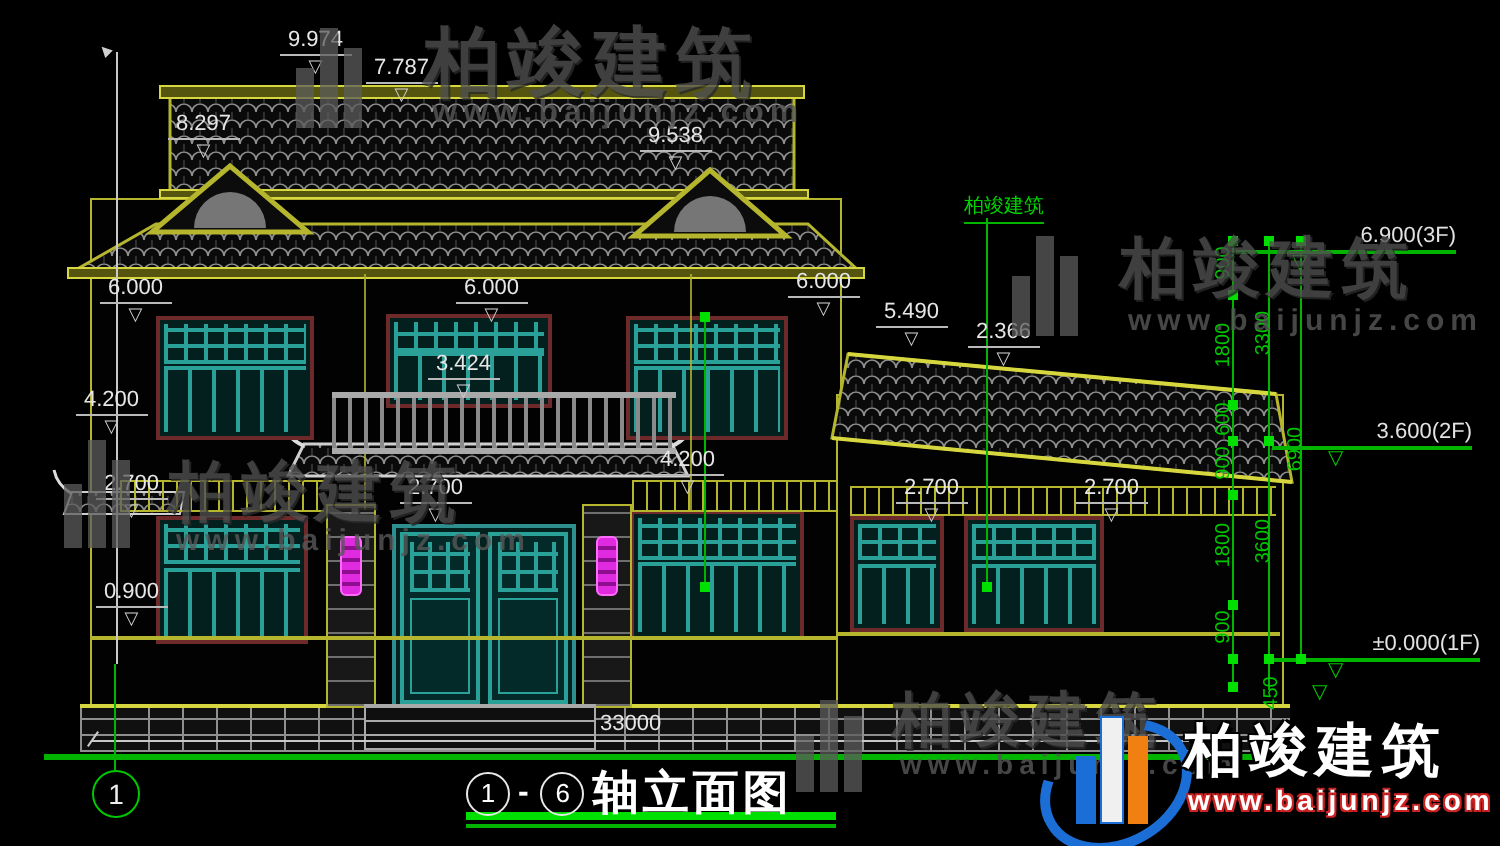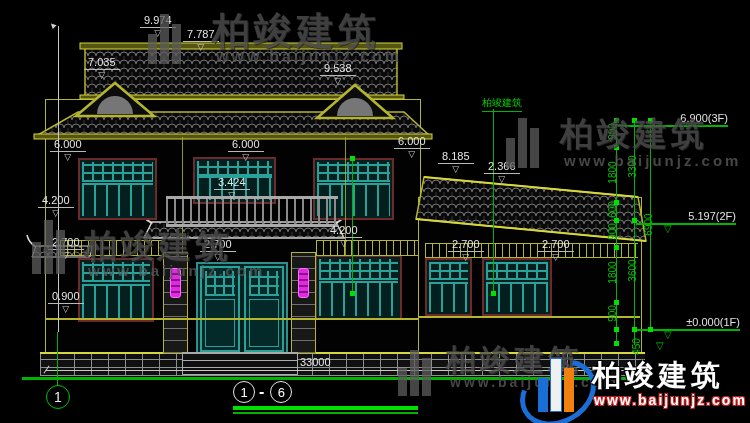--- a/index.html
+++ b/index.html
@@ -160,21 +160,21 @@
 
   <div class="dim" style="left:140px;top:14px">
     <span class="t">9.974</span>
       <span class="a">▽</span>
     </div>
   <div class="dim" style="left:183px;top:28px">
     <span class="t">7.787</span>
       <span class="a">▽</span>
     </div>
   <div class="dim" style="left:84px;top:56px">
-    <span class="t">7.035</span>
+    <span class="t">8.297</span>
       <span class="a">▽</span>
     </div>
   <div class="dim" style="left:320px;top:62px">
     <span class="t">9.538</span>
       <span class="a">▽</span>
     </div>
 
   <div class="dim" style="left:50px;top:138px">
     <span class="t">6.000</span>
       <span class="a">▽</span>
@@ -206,21 +206,21 @@
   <div class="dim" style="left:200px;top:238px">
     <span class="t">2.700</span>
       <span class="a">▽</span>
     </div>
   <div class="dim" style="left:48px;top:290px">
     <span class="t">0.900</span>
       <span class="a">▽</span>
     </div>
 
   <div class="dim" style="left:438px;top:150px">
-    <span class="t">8.185</span>
+    <span class="t">5.490</span>
       <span class="a">▽</span>
     </div>
   <div class="dim" style="left:484px;top:160px">
     <span class="t">2.366</span>
       <span class="a">▽</span>
     </div>
   <div class="dim" style="left:448px;top:238px">
     <span class="t">2.700</span>
       <span class="a">▽</span>
     </div>
@@ -262,21 +262,21 @@
   <div class="vt" style="left:590px;top:308px">900</div>
   <div class="vt" style="left:614px;top:341px">450</div>
   <div class="vt" style="left:610px;top:161px">3300</div>
   <div class="vt" style="left:610px;top:265px">3600</div>
   <div class="vt" style="left:626px;top:219px">6900</div>
 
   <div class="lvl" style="left:618px;top:112px;width:110px">
     <span>6.900(3F)</span><div class="bar"></div>
     <span class="tri">▽</span></div>
   <div class="lvl" style="left:636px;top:210px;width:100px">
-    <span>5.197(2F)</span><div class="bar"></div>
+    <span>3.600(2F)</span><div class="bar"></div>
     <span class="tri">▽</span></div>
   <div class="lvl" style="left:636px;top:316px;width:104px">
     <span>±0.000(1F)</span><div class="bar"></div>
     <span class="tri">▽</span></div>
   <div class="abs" style="left:656px;top:340px;color:#00c800;font-size:10px;z-index:30">▽</div>
 
   <div class="paint" style="left:482px;top:96px">柏竣建筑</div>
   <div class="gline" style="left:493px;top:109px;width:1px;height:184px"></div>
   <div class="tick" style="left:491px;top:291px"></div>
   <div class="gline" style="left:352px;top:158px;width:1px;height:135px"></div>
@@ -284,20 +284,21 @@
   <div class="tick" style="left:350px;top:156px"></div>
 
   <div class="gline" style="left:22px;top:377px;width:628px;height:3px"></div>
   <div class="gline" style="left:57px;top:332px;width:1px;height:53px"></div>
   <div class="axis" style="left:46px;top:385px">1</div>
 
   <div class="title" style="left:233px;top:381px">
     <span class="cnum">1</span>
     <span class="ttext" style="font-size:16px">-</span>
     <span class="cnum">6</span>
+    <span class="ttext">轴立面图</span>
   </div>
   <div class="gline" style="left:233px;top:406px;width:185px;height:4px;background:#00e000"></div>
   <div class="gline" style="left:233px;top:412px;width:185px;height:2px"></div>
 
   <div class="wm-glyph" style="left:148px;top:12px;height:52px">
     <i style="height:30px"></i>
       <i style="height:50px"></i>
       <i style="height:40px"></i>
     </div>
   <div class="wm" style="left:212px;top:6px;font-size:38px">

